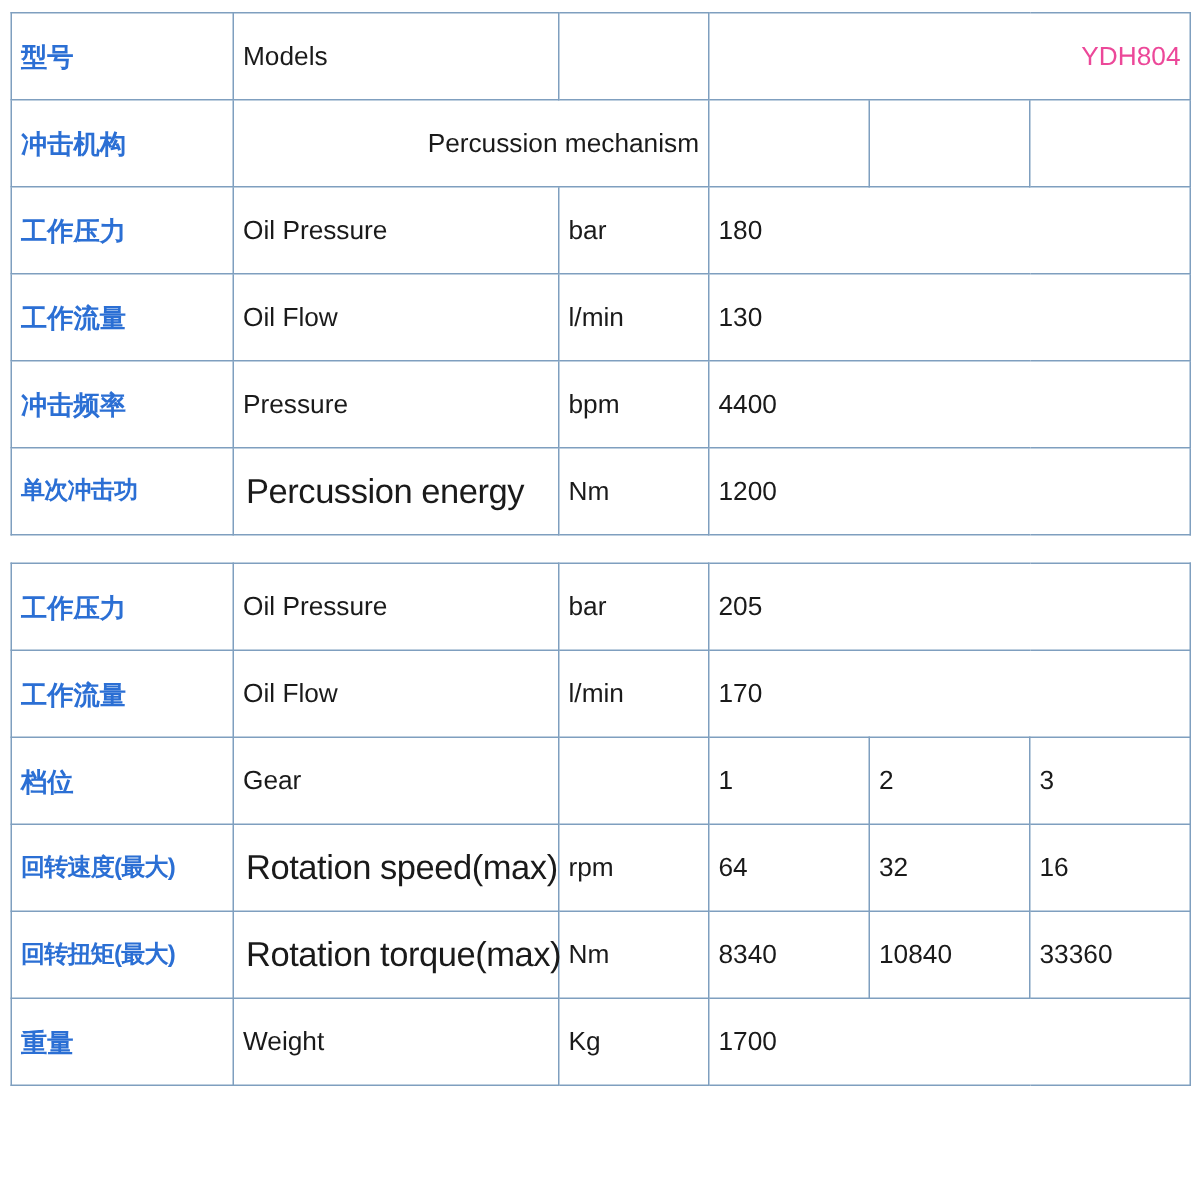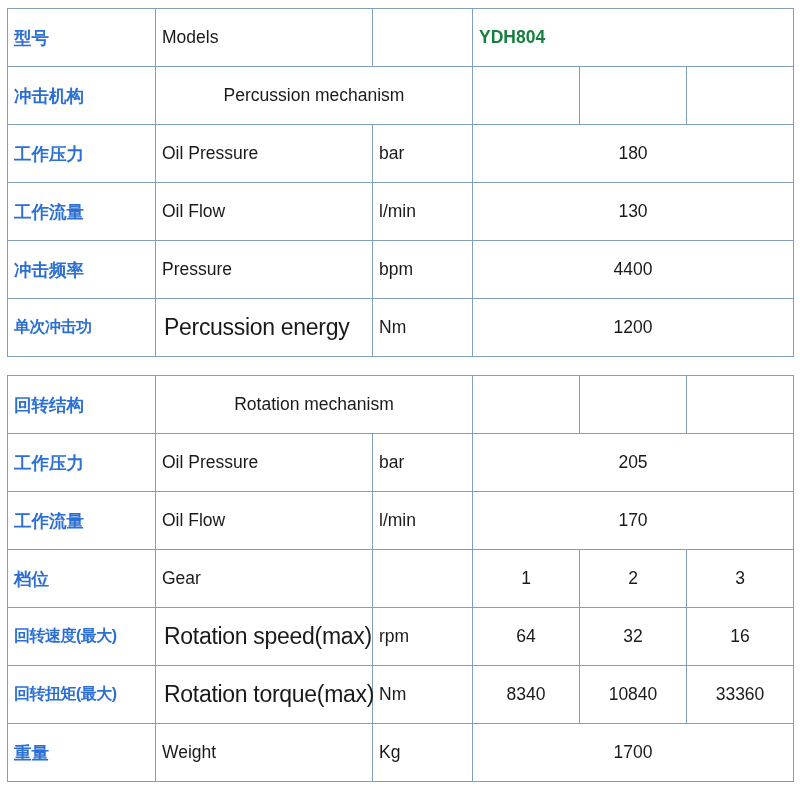--- a/index.html
+++ b/index.html
@@ -65,34 +65,33 @@
     padding-left: 8px;
     letter-spacing: -0.3px;
   }
   .unit {
     color: #1a1a1a;
     font-size: 18px;
     text-align: left;
     padding-left: 10px;
   }
   .val {
-    text-align: center;
     font-size: 18px;
     color: #1a1a1a;
   }
   .model {
-    color: #15803d;
-    font-weight: bold;
+    color: #ec4899;
+    font-weight: normal;
     font-size: 19px;
-    text-align: left;
+    text-align: right;
   }
   .sect {
     color: #1a1a1a;
     font-size: 18.5px;
-    text-align: center;
+    text-align: right;
     padding-left: 12px;
   }
   td.nob {
     border: none;
   }
   
   tr.spacer td {
     height: 18px;
     border: none;
     padding: 0;
@@ -158,27 +157,20 @@
 
       <tr class="spacer">
         <td></td>
         <td></td>
         <td></td>
         <td></td>
         <td></td>
         <td></td>
       </tr>
 
-      <tr>
-        <td class="cn">回转结构</td>
-        <td class="sect" colspan="2">Rotation mechanism</td>
-        <td class="nob"></td>
-        <td class="nob"></td>
-        <td class="nob"></td>
-      </tr>
 
       <tr>
         <td class="cn">工作压力</td>
         <td class="en">Oil Pressure</td>
         <td class="unit">bar</td>
         <td class="val" colspan="3">205</td>
       </tr>
 
       <tr>
         <td class="cn">工作流量</td>

